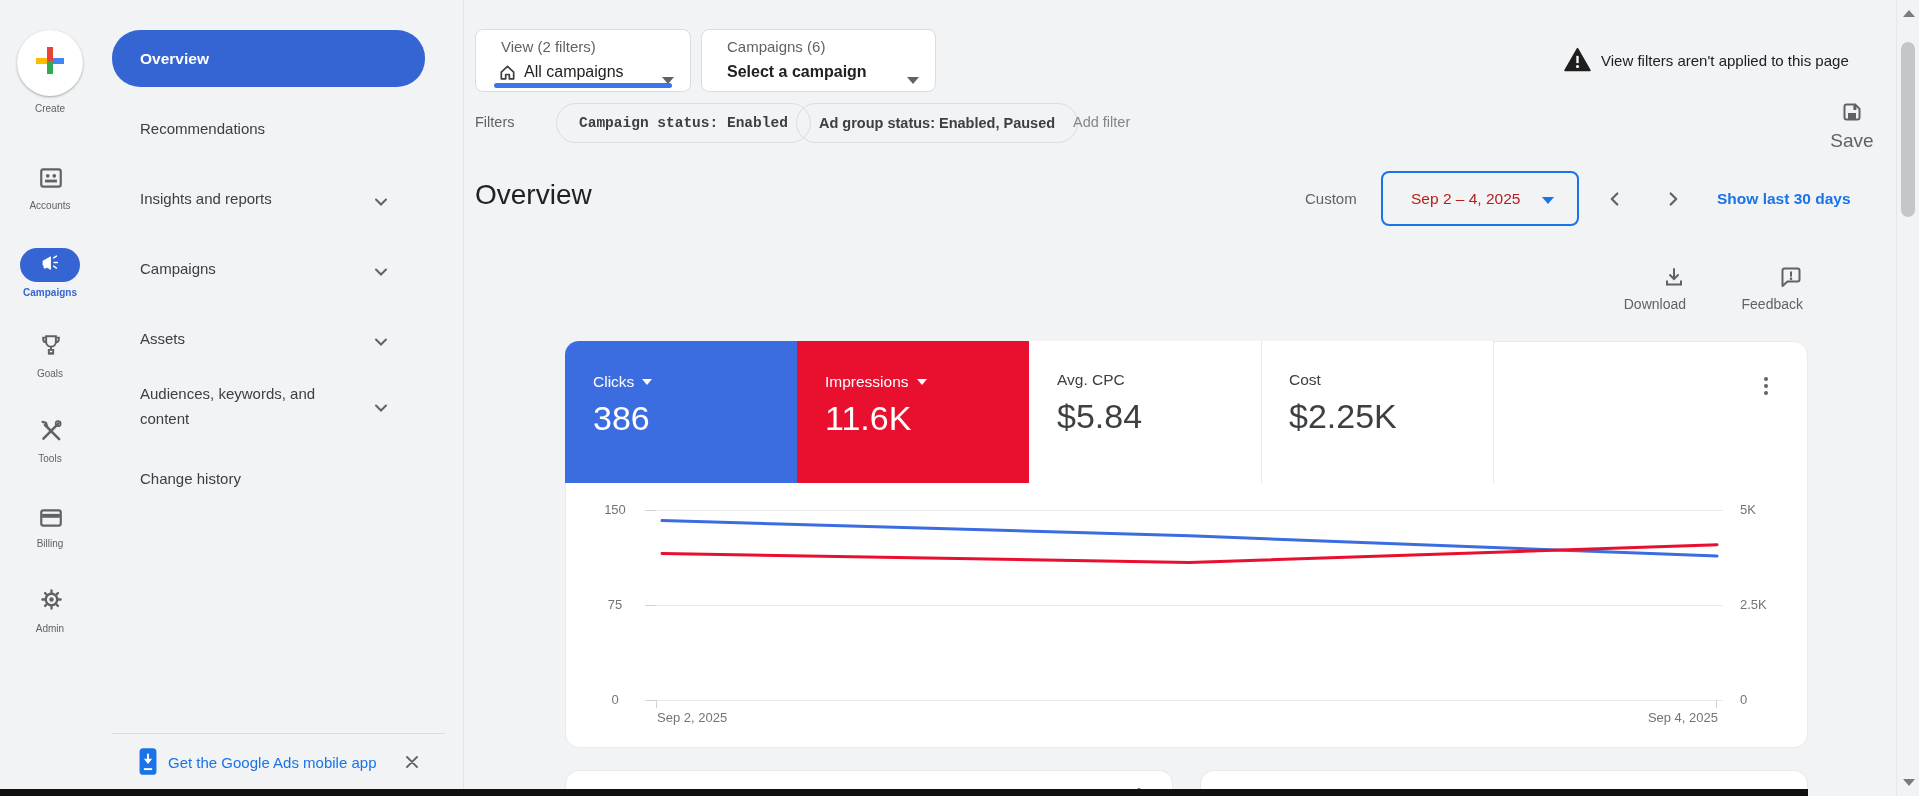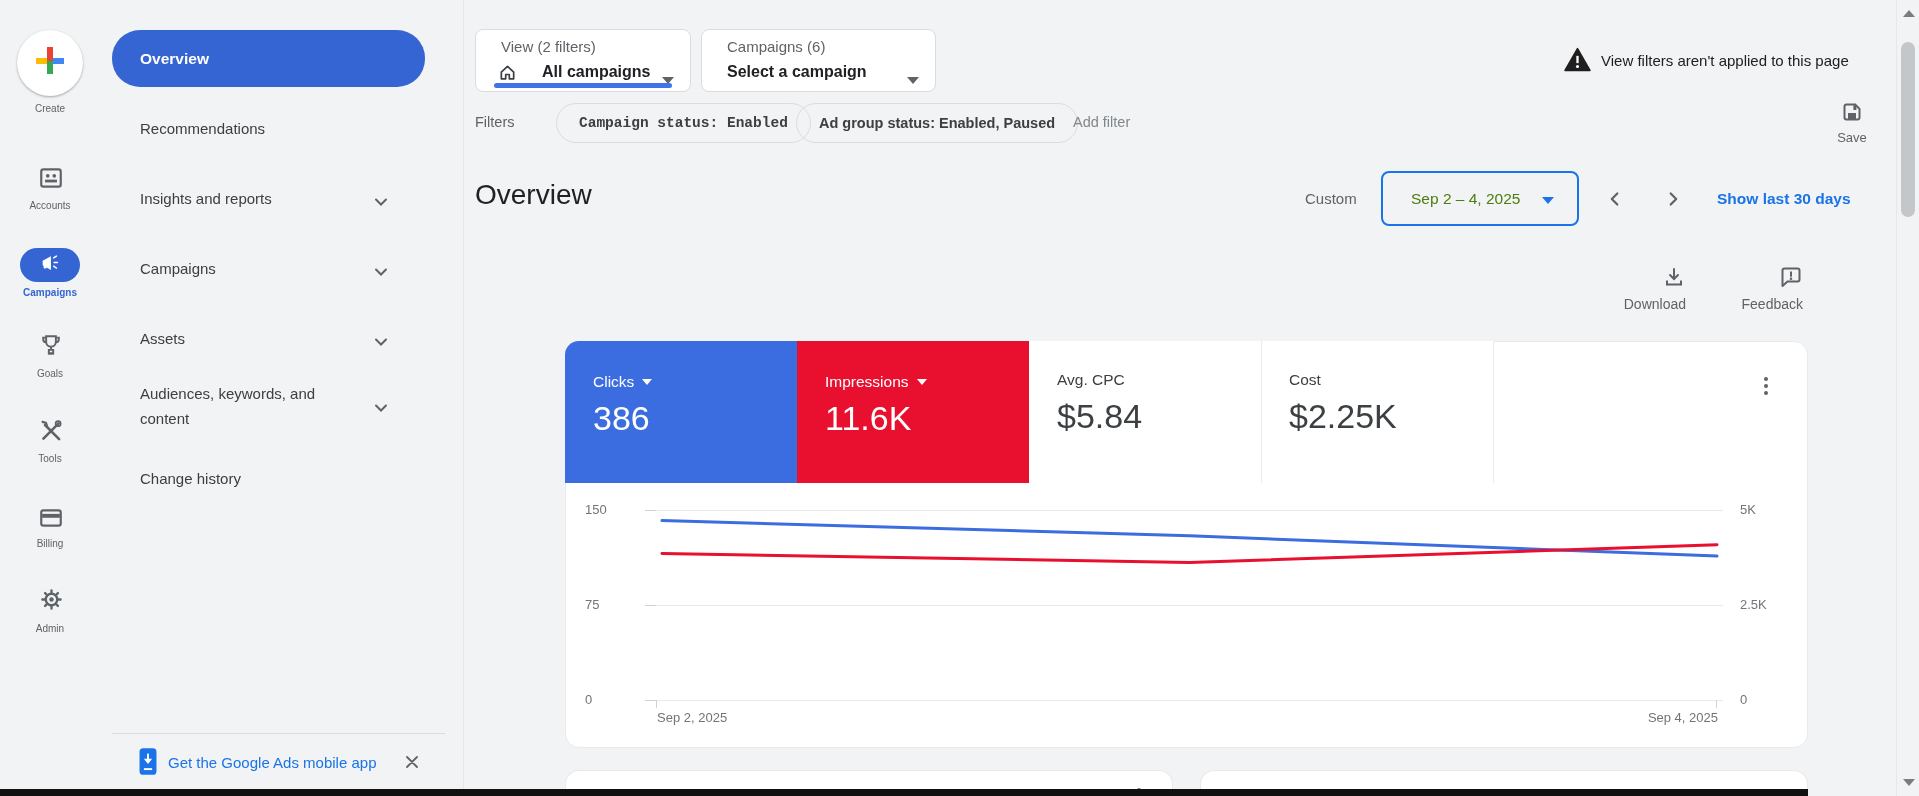--- a/index.html
+++ b/index.html
@@ -36,38 +36,38 @@
   .dd-box.view{left:475px;width:216px;}
   .dd-box.campaign{left:701px;width:235px;}
   .dd-label{position:absolute;left:25px;top:8px;font-size:15px;color:#5f6368;}
   .dd-value{position:absolute;top:33px;font-size:16px;color:#202124;}
   .dd-caret{position:absolute;right:16px;top:40px;}
   .dd-accent{position:absolute;left:18px;right:18px;bottom:3px;height:5px;border-radius:3px;background:#4074e8;}
   .warn-icon{position:absolute;left:1564px;top:47px;width:27px;height:25px;}
   .warn-text{position:absolute;left:1601px;top:52px;font-size:15px;color:#202124;}
   .save-btn{position:absolute;left:1828px;top:100px;width:48px;text-align:center;cursor:pointer;}
   .save-btn svg{width:24px;height:24px;}
-  .save-btn .lbl{font-size:13px;color:#5f6368;margin-top:2px;}
+  .save-btn .lbl{font-size:19px;color:#5f6368;margin-top:2px;}
 
   
   .filters-label{position:absolute;left:475px;top:114px;font-size:14.5px;color:#5f6368;}
   .chip{position:absolute;top:103px;height:40px;border:1px solid #dadce0;border-radius:20px;
        display:flex;align-items:center;padding:0 22px;font-size:14.5px;font-weight:bold;
        color:#3c4043;box-sizing:border-box;cursor:pointer;}
   .chip.c1{left:556px;font-family:Liberation Mono, monospace;}
   .chip.c2{left:796px;}
   .add-filter{position:absolute;left:1073px;top:114px;font-size:14.5px;color:#80868b;cursor:pointer;}
 
   
   .page-title{position:absolute;left:475px;top:179px;font-size:28px;font-weight:normal;color:#202124;}
   .date-mode{position:absolute;left:1305px;top:190px;font-size:15px;color:#5f6368;}
   .date-box{position:absolute;left:1381px;top:171px;width:198px;height:55px;border:2px solid #1a73e8;
        border-radius:8px;box-sizing:border-box;display:flex;align-items:center;
        padding-left:28px;cursor:pointer;}
-  .date-box .txt{font-size:15.5px;color:#4d7c0f;}
+  .date-box .txt{font-size:15.5px;color:#b91c1c;}
   .date-box .caret{margin-left:22px;}
   .date-nav{position:absolute;top:188px;width:22px;height:22px;cursor:pointer;}
   .show-last{position:absolute;left:1717px;top:190px;font-size:15.5px;font-weight:bold;color:#1a73e8;cursor:pointer;}
 
   
   .icon-btn{position:absolute;width:90px;text-align:right;cursor:pointer;}
   .icon-btn svg{width:24px;height:24px;}
   .icon-btn .lbl{font-size:14px;color:#5f6368;margin-top:3px;}
 
   
@@ -80,21 +80,21 @@
   .scorecard.colored .sc-label,.scorecard.colored .sc-value{color:#fff;}
   .sc-caret{display:inline-block;margin-left:8px;vertical-align:2px;}
   .sc-div{position:absolute;top:341px;width:1px;height:142px;background:#e8eaed;}
   .kebab{position:absolute;left:1762px;top:377px;width:8px;height:24px;cursor:pointer;}
   .kebab i{display:block;width:4px;height:4px;border-radius:50%;background:#5f6368;margin:0 auto 3px;}
 
   
   .gridline{position:absolute;left:656px;width:1067px;height:1px;background:#e8eaed;}
   .tickL{position:absolute;left:645px;width:11px;height:1px;background:#cfd3d7;}
   .tickB{position:absform;position:absolute;width:1px;height:8px;background:#cfd3d7;}
-  .ax-l{position:absolute;left:585px;width:60px;text-align:left;font-size:13px;color:#70757a;}
+  .ax-l{position:absolute;left:585px;width:60px;text-align:center;font-size:13px;color:#70757a;}
   .ax-r{position:absolute;left:1740px;width:60px;text-align:left;font-size:13px;color:#70757a;}
   .ax-x{position:absolute;top:710px;font-size:13px;color:#70757a;}
   #chart-svg{position:absolute;left:656px;top:500px;width:1067px;height:210px;}
 
   
   .bot-card{position:absolute;top:770px;width:608px;height:26px;background:#fff;
        border:1px solid #e7e9ec;border-bottom:none;border-radius:14px 14px 0 0;box-sizing:border-box;}
   .bot-glyph{position:absolute;top:784px;width:16px;height:12px;}
   .black-bar{position:absolute;left:0;top:789px;width:1808px;height:7px;background:#111;}
 
@@ -240,21 +240,21 @@
       </svg>
   </span>
 
   <div class="dd-box view">
     <div class="dd-label">View (2 filters)</div>
     <span class="abs" style="left:22px;top:33px;">
       <svg viewBox="0 0 20 20" width="19" height="19" fill="none" stroke="#3c4043" stroke-width="1.8" stroke-linejoin="round">
         <path d="M3.5 9.5L10 3.5l6.5 6v7.2h-4.6v-4.6h-3.8v4.6H3.5z"></path>
       </svg>
     </span>
-    <div class="dd-value" style="left:48px;font-weight:bold;margin-left:18px;">All campaigns</div>
+    <div class="dd-value" style="left:48px;font-weight:normal;">All campaigns</div>
     <span class="dd-caret">
       <svg width="12" height="7">
           <polygon points="0,0 12,0 6,7" fill="#5f6368"></polygon>
         </svg>
     </span>
     <div class="dd-accent"></div>
   </div>
 
   <div class="dd-box campaign">
     <div class="dd-label">Campaigns (6)</div>

